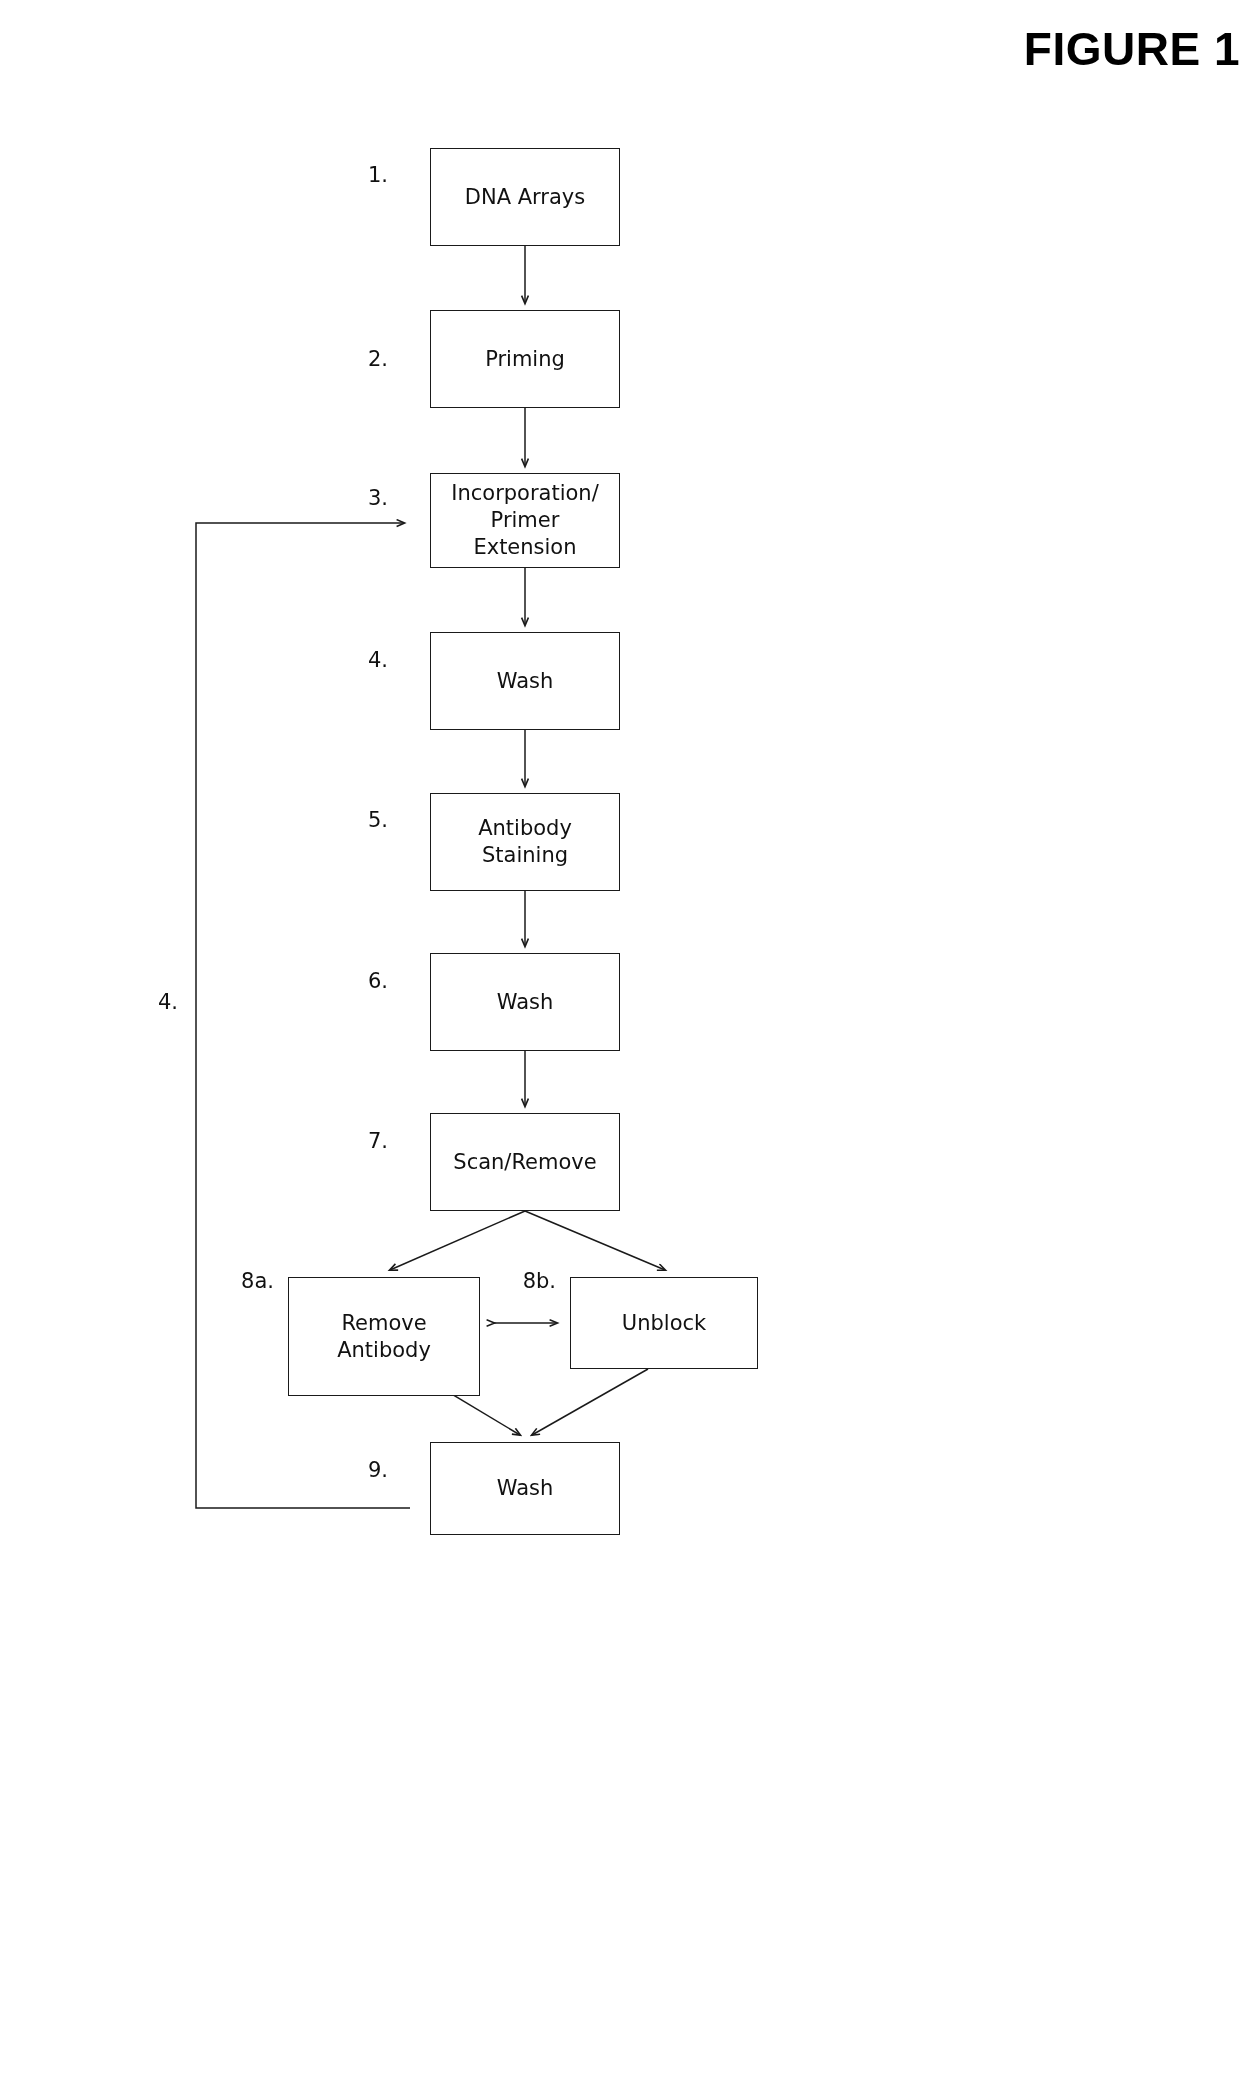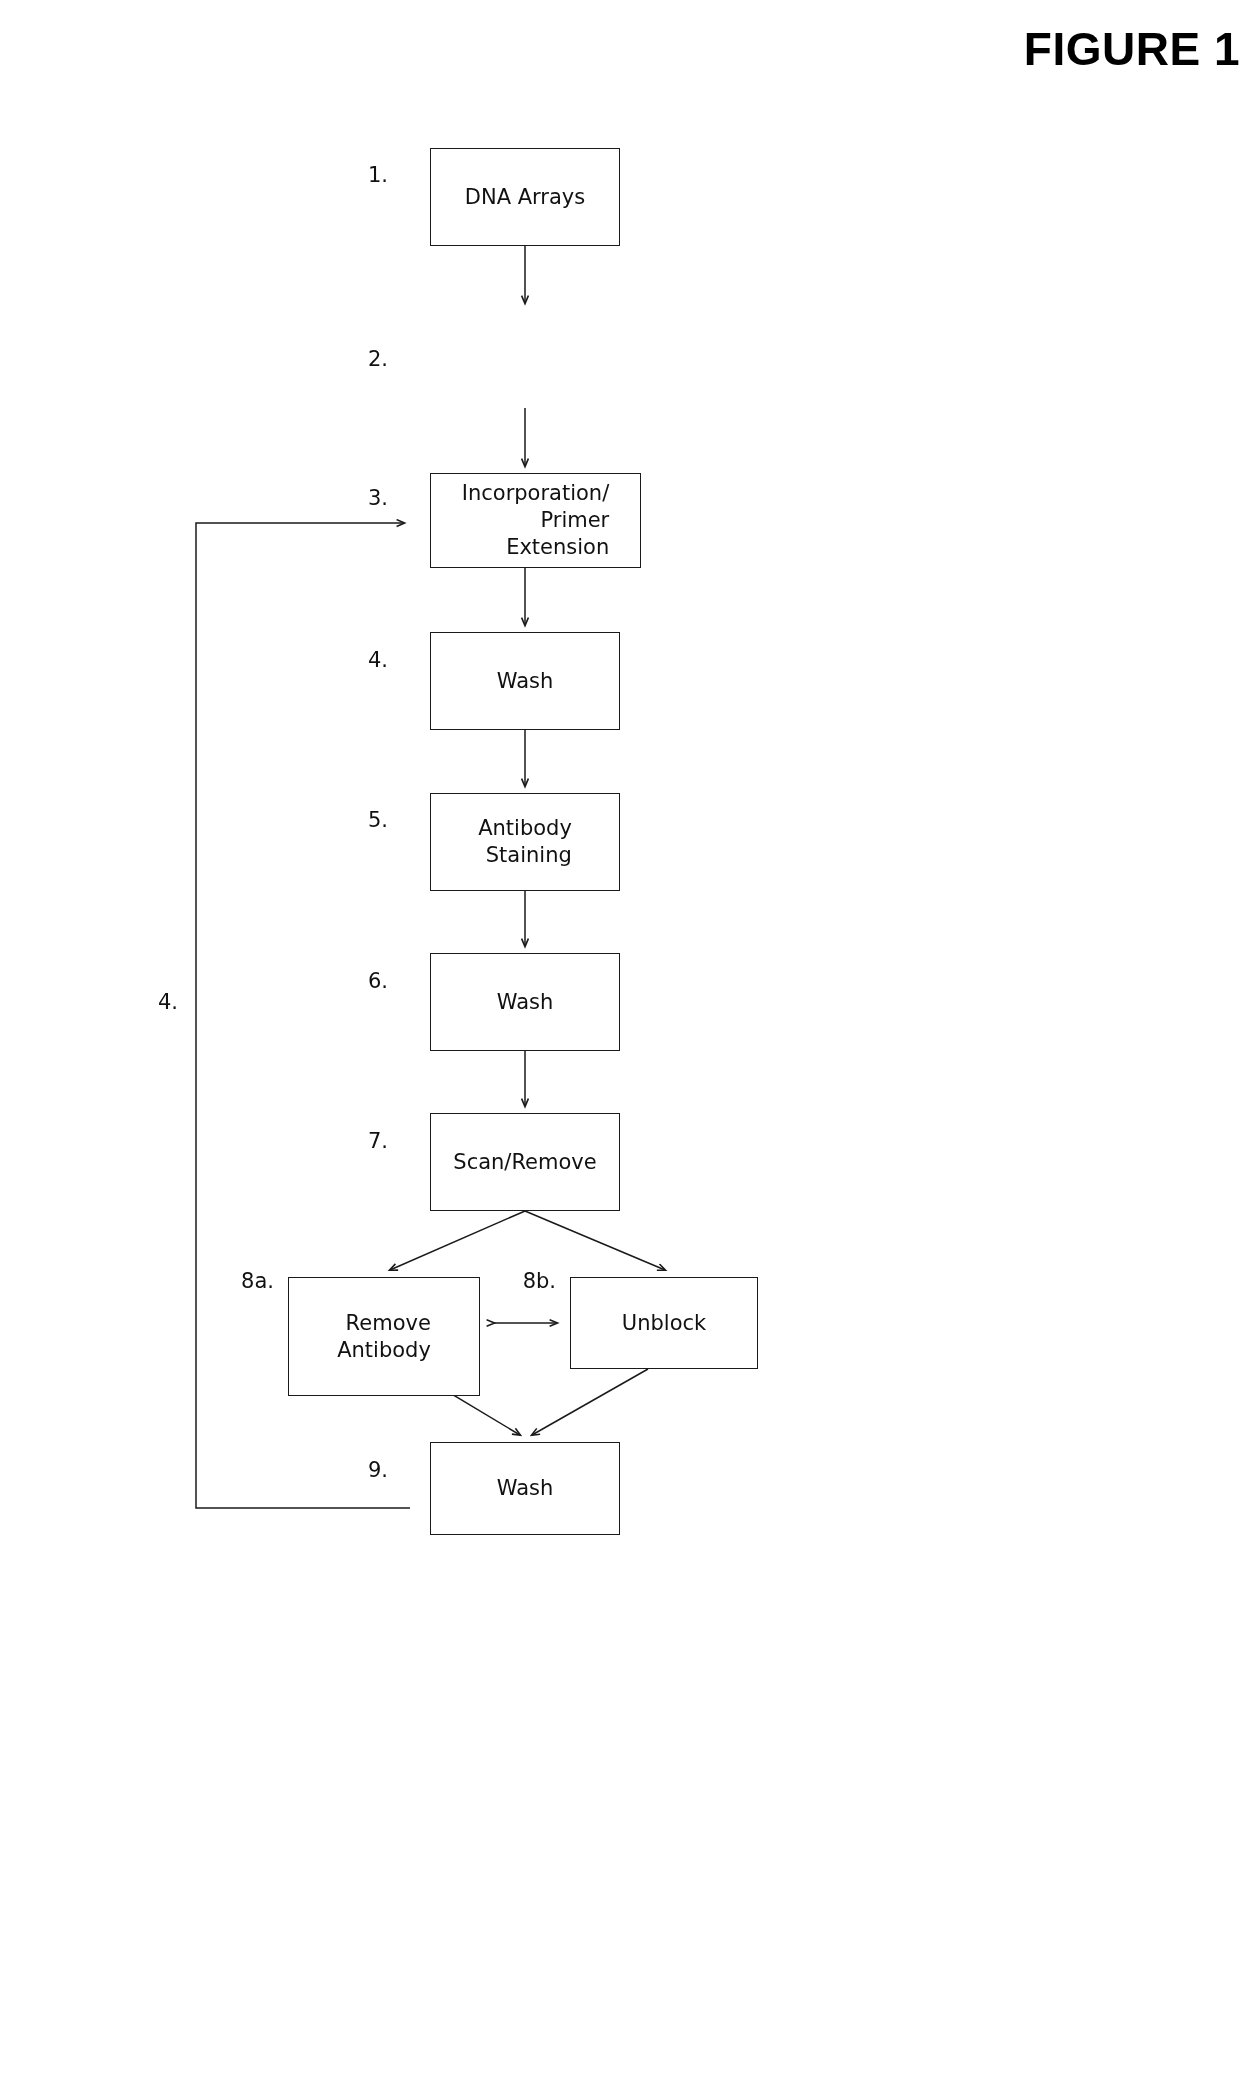--- a/index.html
+++ b/index.html
@@ -34,21 +34,21 @@
     color: #000;
   }
   .node {
     position: absolute;
     box-sizing: border-box;
     border: 1.6px solid #1a1a1a;
     background: #ffffff;
     display: flex;
     align-items: center;
     justify-content: center;
-    text-align: right;
+    text-align: center;
     font-family: "DejaVu Sans", sans-serif;
     font-size: 21px;
     line-height: 1.28;
     color: #111;
     padding: 2px 6px;
   }
   .node .node-label {
     display: block;
     white-space: pre-line;
   }
@@ -122,22 +122,25 @@
   <div class="step-num" style="left:352px; top:1129px; width:36px;">7.</div>
   <div class="step-num" style="left:222px; top:1269px; width:52px;">8a.</div>
   <div class="step-num" style="left:504px; top:1269px; width:52px;">8b.</div>
   <div class="step-num" style="left:352px; top:1458px; width:36px;">9.</div>
   <div class="step-num" style="left:126px; top:990px; width:52px;">4.</div>
 
   <div class="node" style="left:430px; top:148px;  width:190px; height:98px;">
     <span class="node-label">DNA Arrays</span>
   </div>
 
+  <div class="node" style="left:430px; top:310px;  width:190px; height:98px;">
+    <span class="node-label">Priming</span>
+  </div>
 
-  <div class="node" style="left:430px; top:473px;  width:211px; height:95px;">
+  <div class="node" style="left:430px; top:473px;  width:190px; height:95px;">
     <span class="node-label">Incorporation/
 Primer
 Extension</span>
   </div>
 
   <div class="node" style="left:430px; top:632px;  width:190px; height:98px;">
     <span class="node-label">Wash</span>
   </div>
 
   <div class="node" style="left:430px; top:793px;  width:190px; height:98px;">

